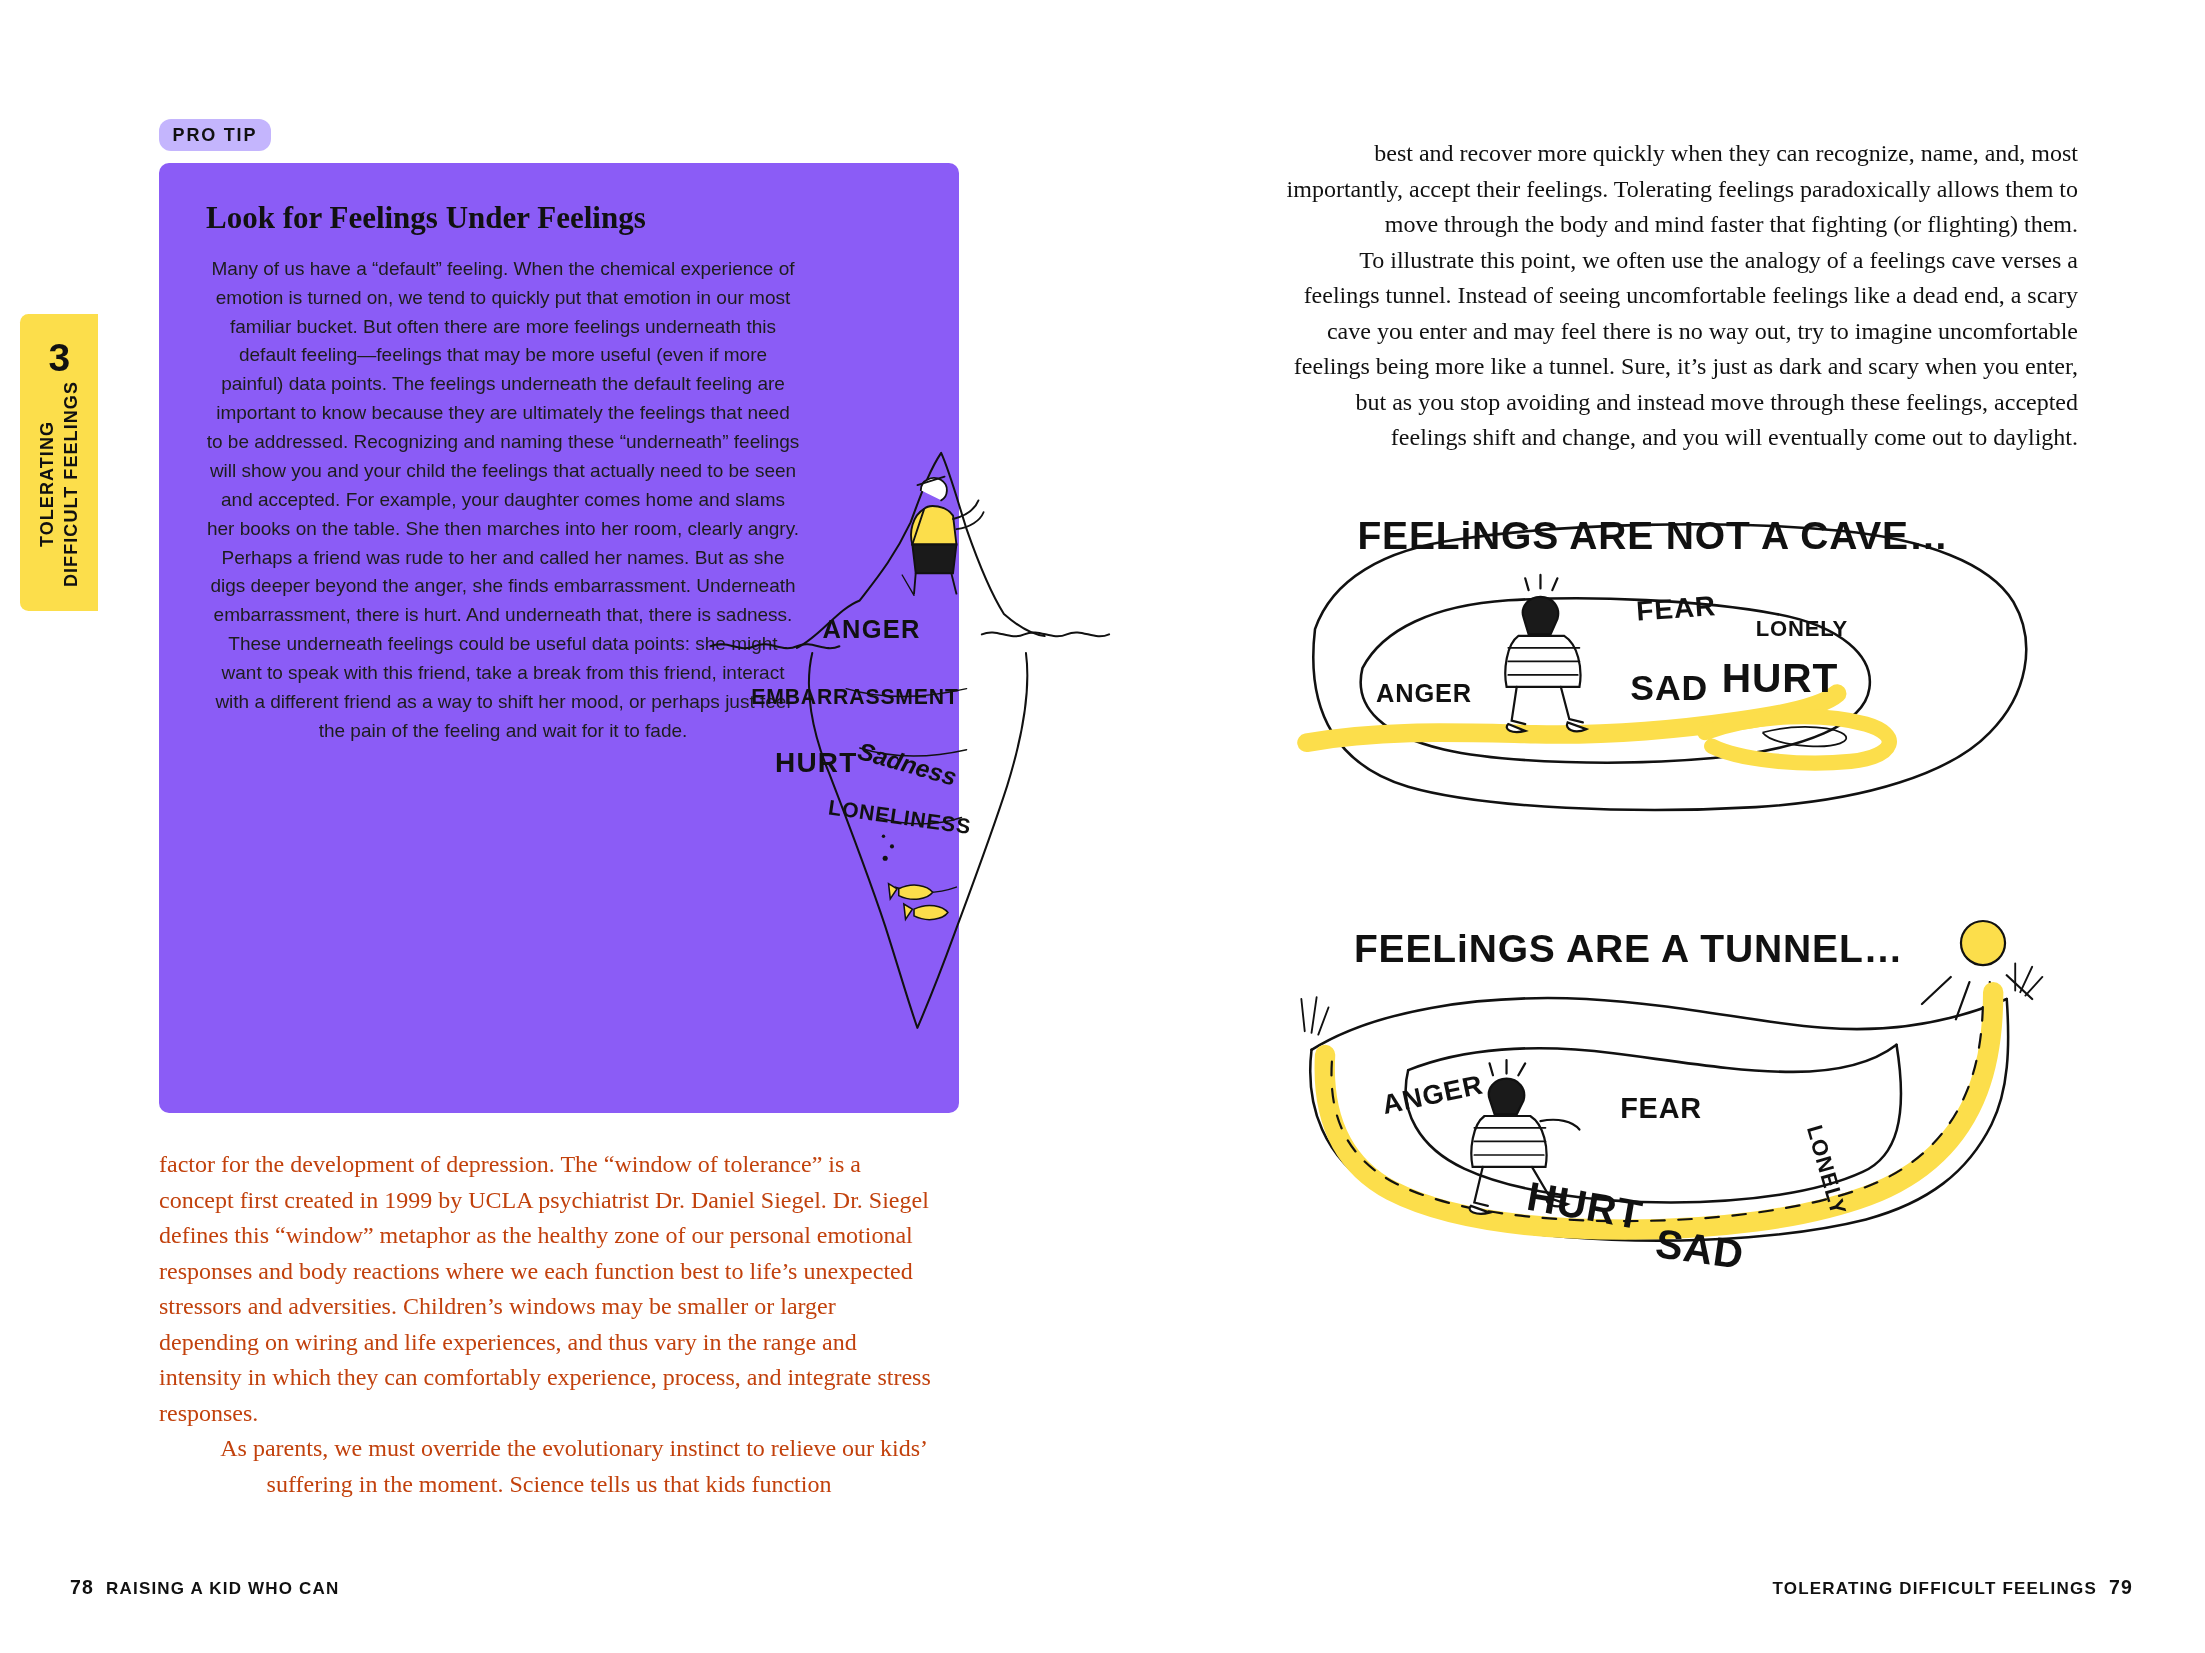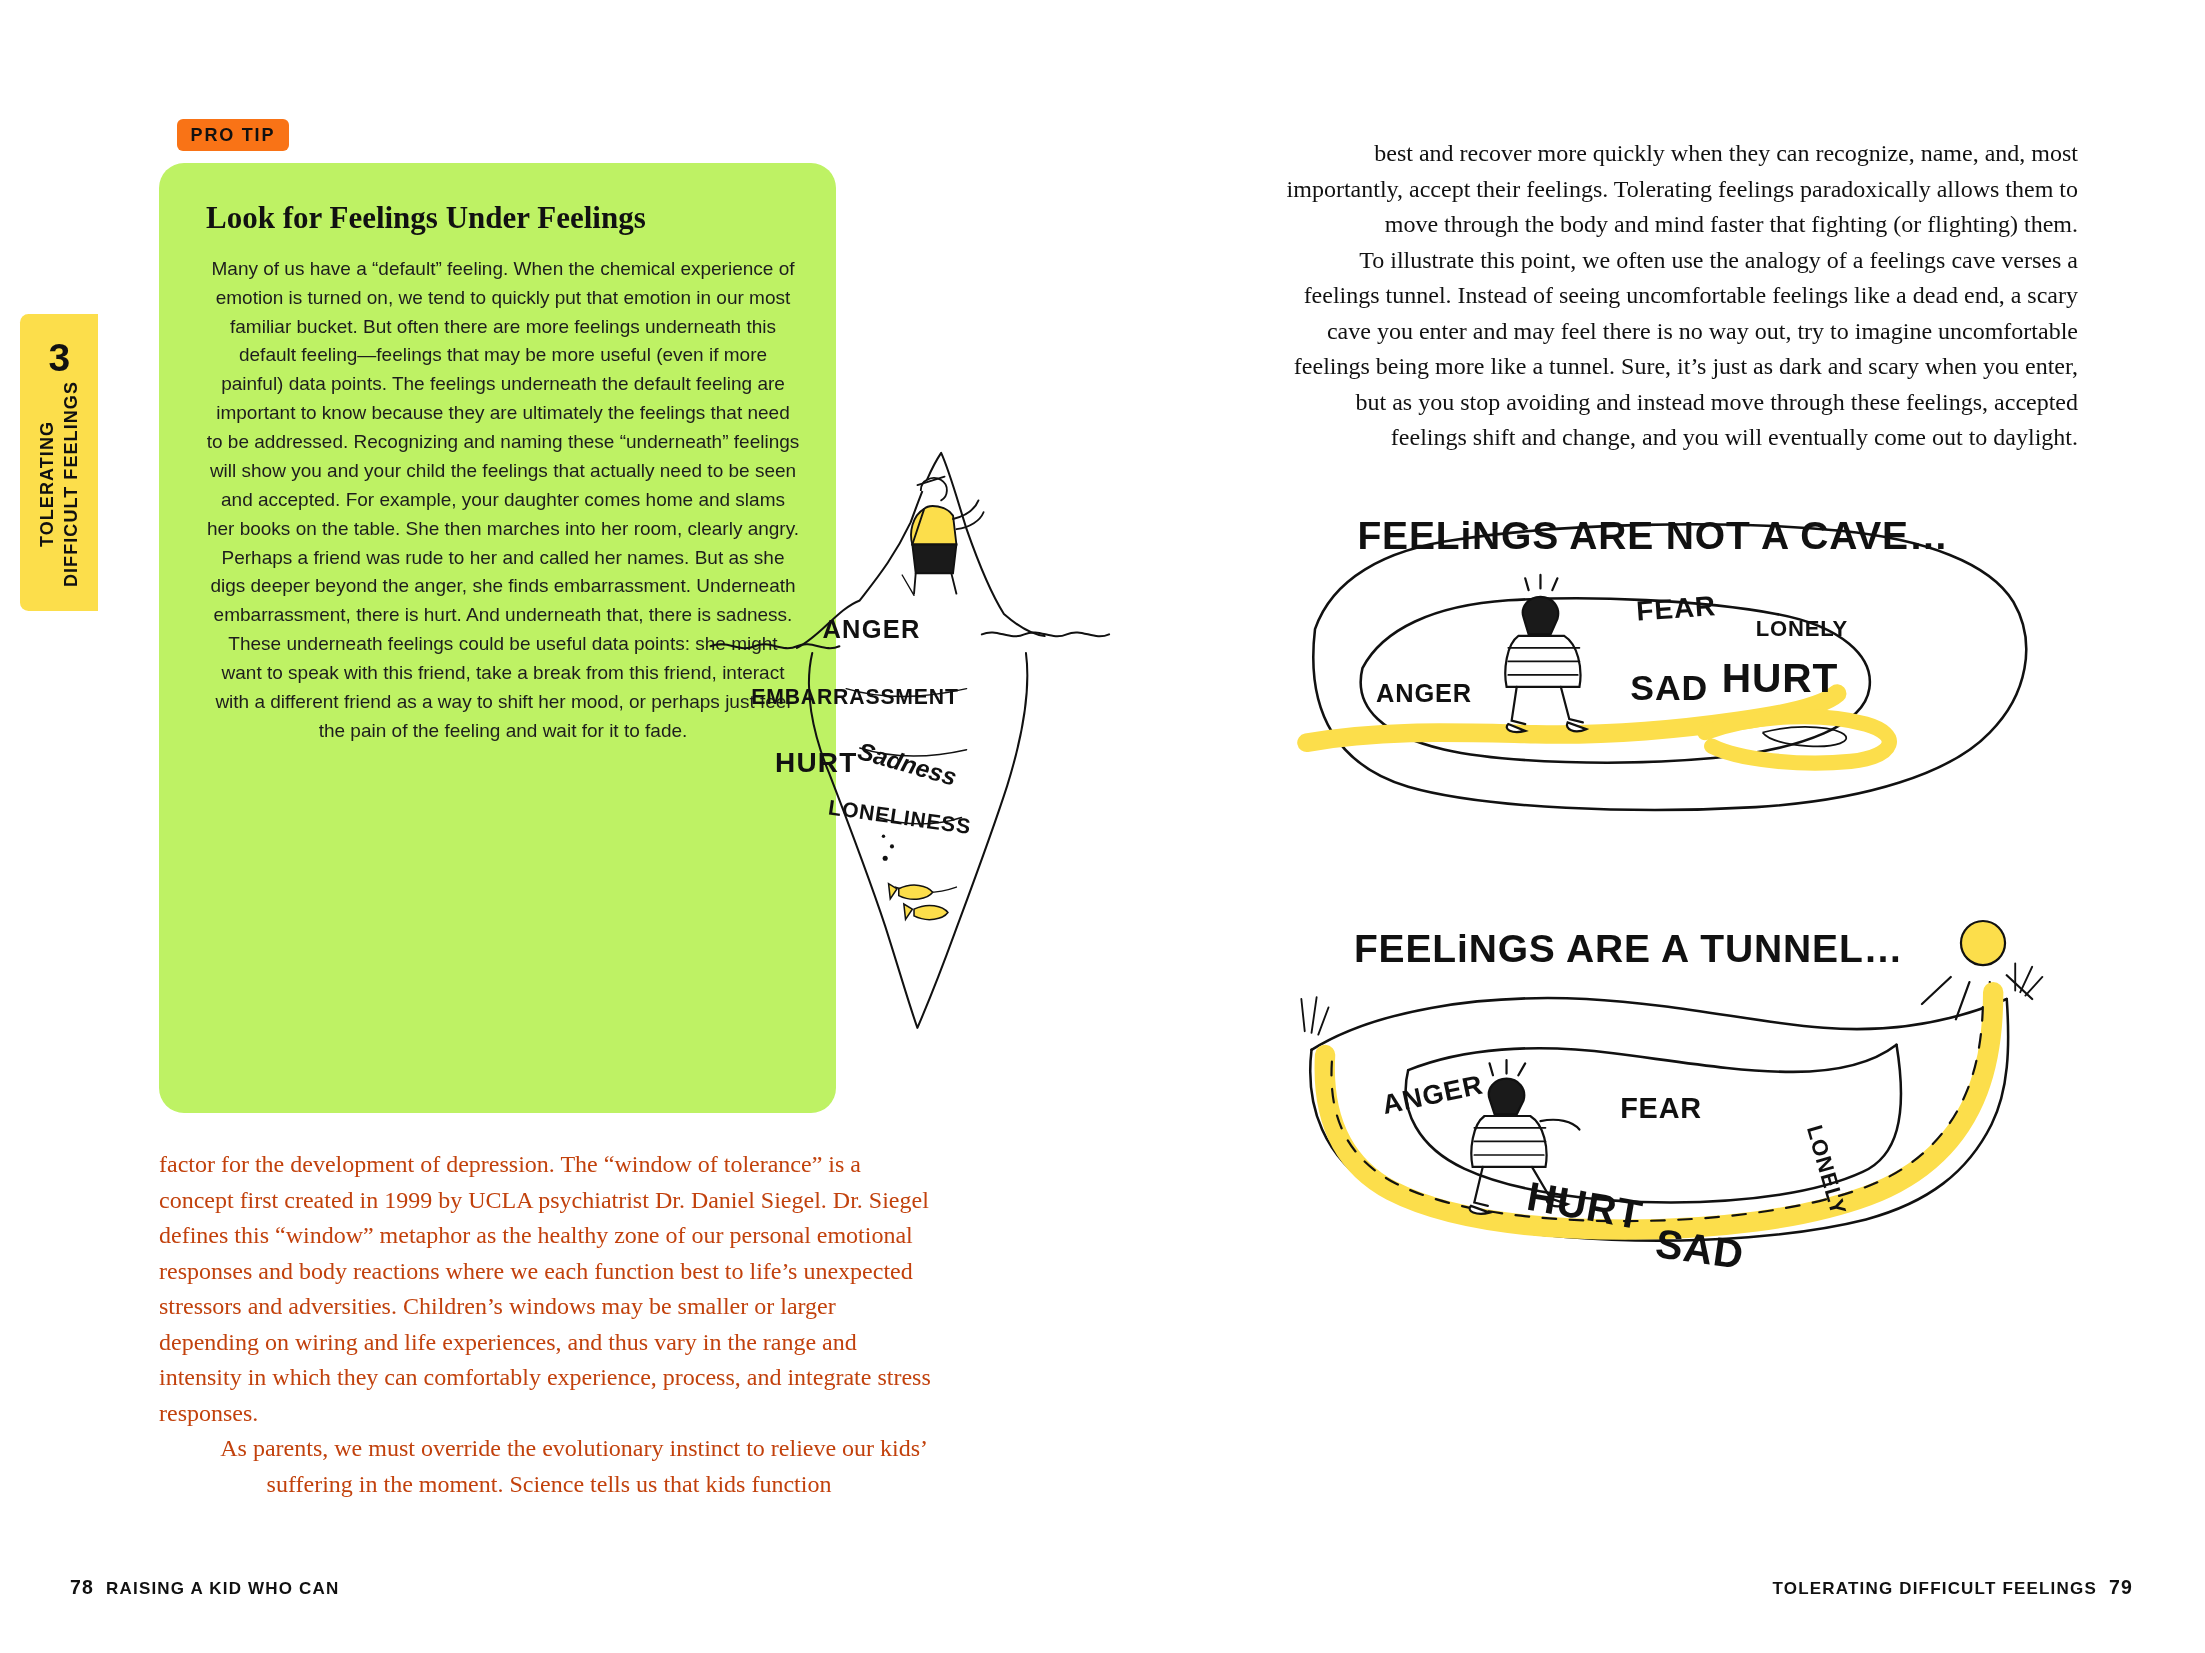--- a/index.html
+++ b/index.html
@@ -65,34 +65,34 @@
     top: 119px;
     width: 789px;
   }
 
   .pro-tip-badge {
     font-family: "Liberation Sans", sans-serif;
     font-weight: bold;
     font-size: 18px;
     letter-spacing: 0.1em;
     color: #111;
-    background: #f97316;
+    background: #c4b5fd;
     display: inline-block;
     padding: 6px 13.6px 5.1px 13.6px;
-    border-radius: 6px;
-    margin-left: 18px;
+    border-radius: 12px;
+    margin-left: 0;
   }
 
   .tip-card {
     position: relative;
     margin-top: 12px;
-    width: 677px;
+    width: 800px;
     min-height: 950px;
-    background: #bef264;
-    border-radius: 25px;
+    background: #8b5cf6;
+    border-radius: 10px;
     box-sizing: border-box;
     padding: 37px 47px 34px 47px;
   }
   .tip-title {
     font-family: "Liberation Serif", serif;
     font-weight: bold;
     font-size: 31px;
     margin: 0 0 18.7px 0;
     color: #111;
   }

